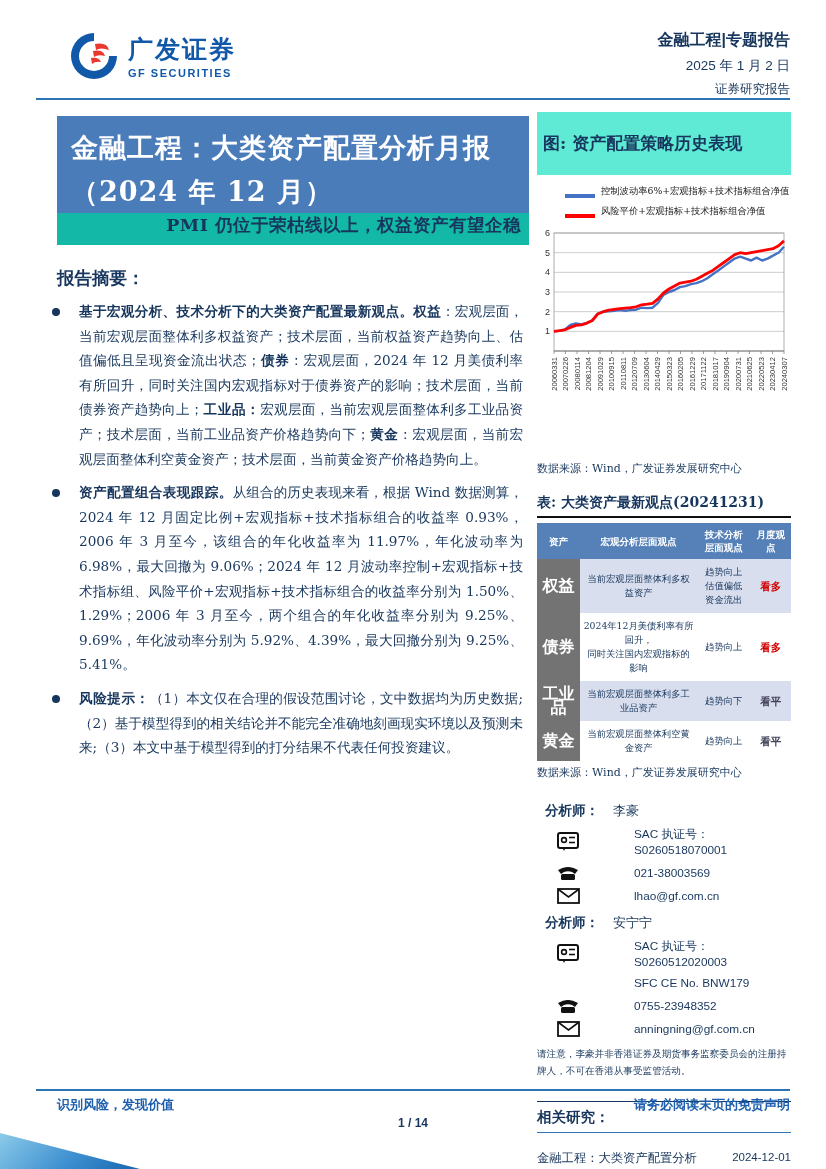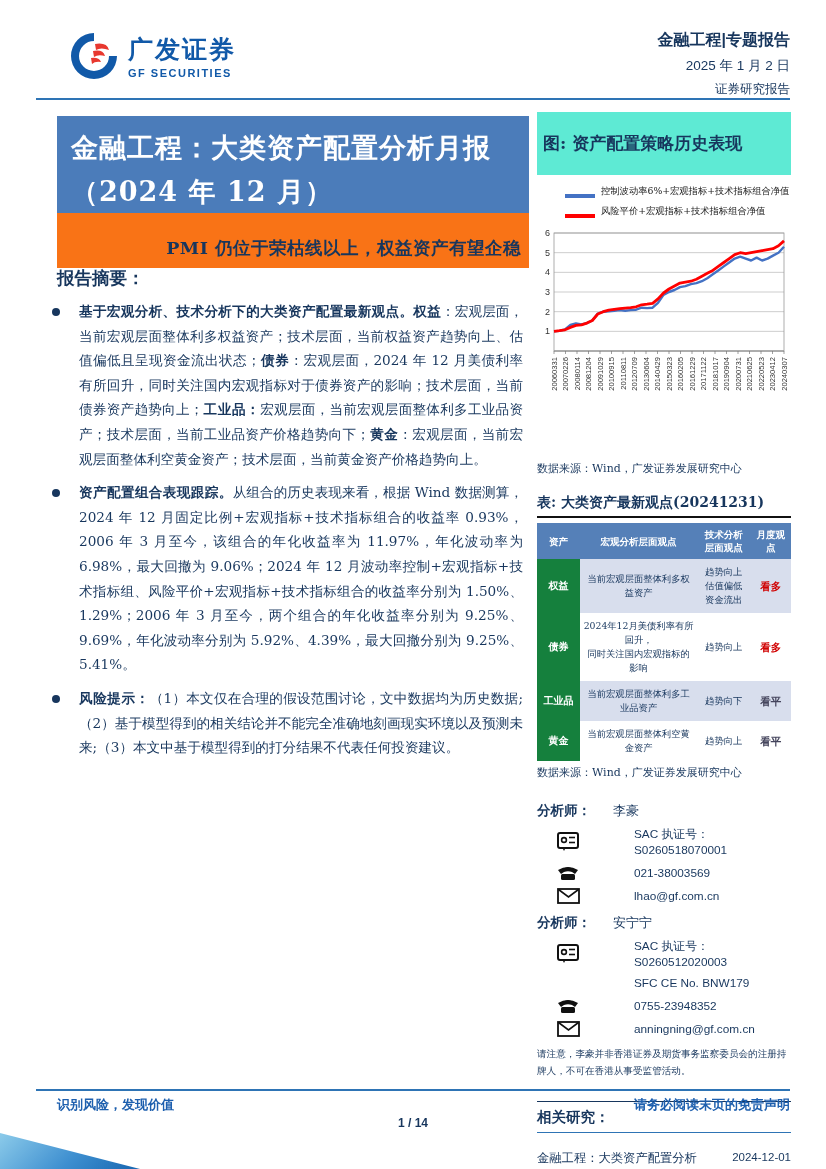--- a/index.html
+++ b/index.html
@@ -13,21 +13,21 @@
   .logo-en { font-family:"Liberation Sans", sans-serif; font-weight:bold; font-size:11px; color:#1159A8; letter-spacing:1.5px; margin-top:1px; }
   .hdr-right { position:absolute; right:36px; top:30px; text-align:right; color:#17365D; }
   .hdr-cat { font-family:"Liberation Sans", sans-serif; font-weight:bold; font-size:16px;text-align:center; }
   .hdr-date { font-family:"Liberation Sans", sans-serif; font-size:13.5px; margin-top:6px; }
   .hdr-doctype { font-family:"DejaVu Serif", serif; font-size:12.5px; margin-top:6px; }
   .hdr-rule { position:absolute; left:36px; right:36px; top:98px; height:2px; background:#2E74B5; }
 
   
   .title-banner { position:absolute; left:57px; top:116px; width:472px; background:#4B7CBA; color:#fff; padding:10px 14px 12px; }
   .title-banner .t1, .title-banner .t2 { font-size:27px; font-weight:bold; line-height:44px; letter-spacing:1px; }
-  .subtitle-bar { position:absolute; left:57px; top:213px; width:472px; background:#f97316; color:#17365D; font-weight:bold; font-size:17.5px; text-align:right; padding:23px 8px 8px; letter-spacing:0.5px; }
+  .subtitle-bar { position:absolute; left:57px; top:213px; width:472px; background:#14b8a6; color:#17365D; font-weight:bold; font-size:17.5px; text-align:right; padding:0 8px 8px; letter-spacing:0.5px; }
 
   
   .summary-head { position:absolute; left:57px; top:266px; font-size:17.5px; font-weight:bold; color:#17365D; }
   .bullets { position:absolute; left:50px; top:299px; width:473px; }
   .bullet { position:relative; padding-left:29px; margin-bottom:9px; color:#17365D; font-size:13.6px; line-height:24.6px; text-align:justify; }
   .bullet .dot { position:absolute; left:2px; top:9px; width:8px; height:8px; border-radius:50%; background:#17365D; }
   .bullet b { letter-spacing:0.3px; }
 
   
   .rcol { position:absolute; left:537px; top:112px; width:254px; color:#17365D; }
@@ -35,30 +35,30 @@
   .legend { margin:10px 0 2px 28px; }
   .legend-row { display:flex; align-items:flex-end; margin-bottom:7px; }
   .legend-swatch { width:30px; height:4px; margin-right:6px; }
   .legend-label { font-size:9.3px; color:#222; }
   .chart-src, .tbl-src { font-size:11px; color:#17365D; margin-top:4px; }
 
   .tbl-title { font-weight:bold; font-size:14px; color:#17365D; border-bottom:2.5px solid #111; padding-bottom:4px; margin-top:18px; }
   table.asset { width:100%; border-collapse:collapse; margin-top:5px; table-layout:fixed; }
   table.asset th { background:#5580B8; color:#fff; font-size:9.5px; font-weight:bold; padding:5px 2px; line-height:13px; }
   table.asset td { font-size:9.3px; padding:6px 3px; text-align:center; vertical-align:middle; line-height:14px; }
-  table.asset td.asset-name { background:#15803d; color:#fff; font-weight:bold; font-size:10px; }
+  table.asset td.asset-name { background:#737373; color:#fff; font-weight:bold; font-size:16px; }
   table.asset tr.alt td.c { background:#D8DEED; }
   table.asset td.view { font-weight:bold; font-size:10.5px; }
   .view-bullish { color:#D00000; }
   .view-neutral { color:#44445C; }
   .pre { white-space:pre-line; }
 
   .analysts { margin-top:22px; }
   .an-row { display:flex; margin-bottom:4px; align-items:flex-start; }
-  .an-label { width:62px; font-weight:bold; font-size:13.5px; color:#17365D; flex:none; }
+  .an-label { width:62px; font-weight:bold; font-size:13.5px; color:#17365D; flex:none;text-align:right; }
   .an-name { font-size:13px; color:#17365D; padding-left:14px; }
   .an-item { display:flex; align-items:center; margin:7px 0;gap:21px; }
   .an-ico { width:62px; flex:none; display:flex; justify-content:center; }
   .an-ico svg { display:block; }
   .an-txt { font-family:"Liberation Sans", sans-serif; font-size:11.8px; color:#17365D; padding-left:14px; }
   .an-note { font-size:9.6px; line-height:17px; color:#17365D; margin-top:8px; }
 
   .related { margin-top:22px; border-top:1px solid #17365D; padding-top:6px; }
   .rel-head { font-weight:bold; font-size:14.5px; color:#17365D; border-bottom:1.5px solid #2E74B5; padding-bottom:5px; }
   .rel-item { display:flex; justify-content:space-between; margin-top:10px; }

